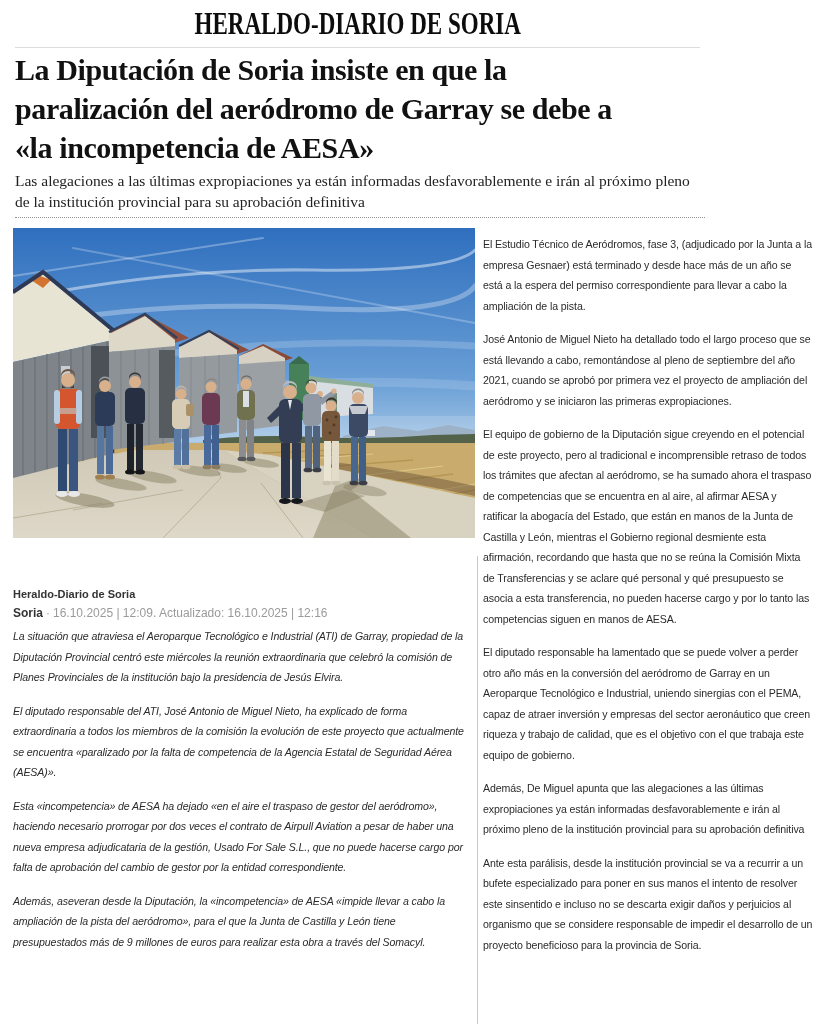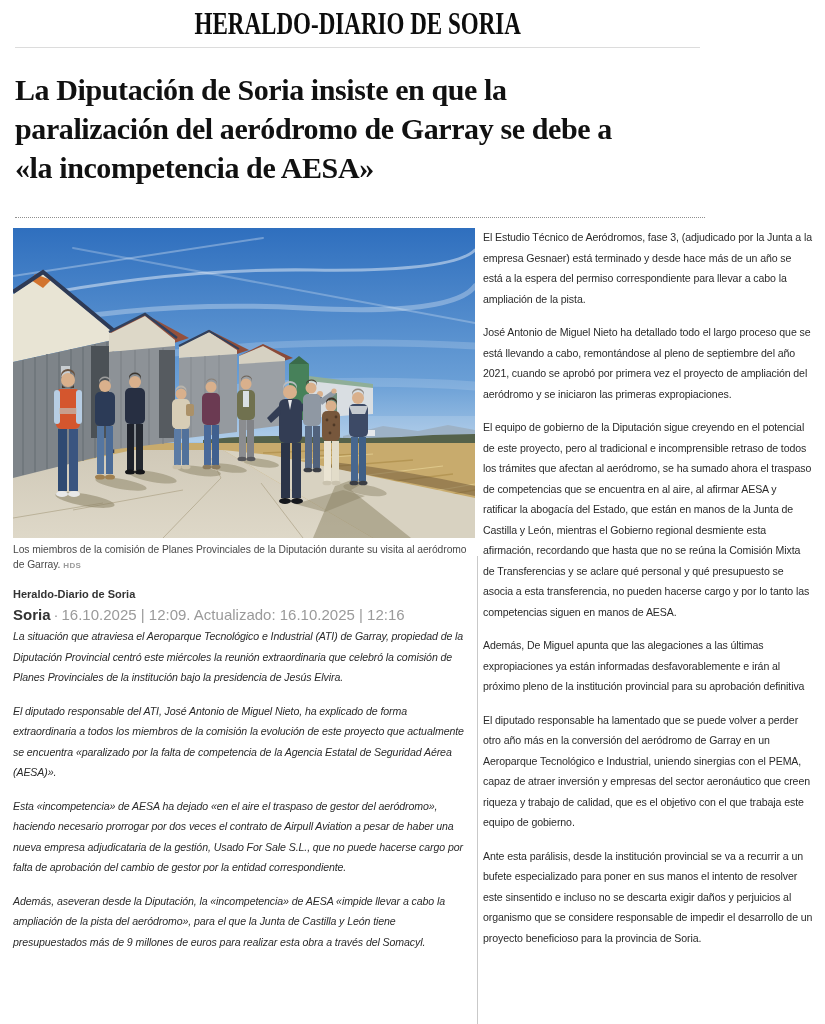--- a/index.html
+++ b/index.html
@@ -21,21 +21,21 @@
     letter-spacing:0px; white-space:nowrap;
   }
   .masthead-rule {
     position:absolute; left:15px; top:47px; width:685px; height:0;
     border-top:1px solid #dcdcdc;
   }
   
   .headline {
     position:absolute; left:15px; top:50px; width:610px;
     font-family:"Liberation Serif", serif; font-weight:700;
-    font-size:30px; line-height:39px; letter-spacing:-0.4px; color:#111111;margin-top:20px;
+    font-size:30px; line-height:39px; letter-spacing:-0.4px; color:#111111;
   }
   .subheadline {
     position:absolute; left:15px; top:170px; width:680px;
     font-family:"Liberation Serif", serif; font-weight:400;
     font-size:15.5px; line-height:21px; color:#222222;
   }
   .dotted-rule {
     position:absolute; left:15px; top:217px; width:690px; height:0;
     border-top:1px dotted #8f8f8f;
   }
@@ -49,45 +49,46 @@
   .photo-credit {
     font-size:8px; color:#9a9a9a; letter-spacing:0.4px; font-weight:700;
   }
   
   .byline-source {
     position:absolute; left:13px; top:588px;
     font-size:11px; font-weight:700; color:#333333;
   }
   .byline-meta {
     position:absolute; left:13px; top:606px;
-    font-size:15px; color:#9a9a9a;
+    font-size:12px; color:#9a9a9a;
   }
   .byline-meta .loc { font-weight:700; color:#333333; }
   .byline-meta .sep { color:#9a9a9a; padding:0 3px; }
   
   .col { font-size:10.6px; line-height:20.5px; letter-spacing:-0.1px; color:#2b2b2b; }
   .col p { margin:0 0 13px 0; }
   .col-left  { position:absolute; left:13px;  top:626px; width:452px;font-style:italic; }
-  .col-right { position:absolute; left:483px; top:227px; width:330px; }
+  .col-right { position:absolute; left:483px; top:234px; width:330px; }
   .col-divider {
     position:absolute; left:477px; top:556px; width:1px; height:468px;
     background:#c9c9c9;
   }
 </style>
 </head>
 <body>
 
 <div class="page">
 
   <div class="masthead">
     <span class="masthead-title">HERALDO-DIARIO DE SORIA</span>
   </div>
   <div class="masthead-rule"></div>
 
   <h1 class="headline">La Diputación de Soria insiste en que la paralización del aeródromo de Garray se debe a «la incompetencia de AESA»</h1>
+  <h2 class="subheadline">Las alegaciones a las últimas expropiaciones ya están informadas desfavorablemente e irán al próximo pleno de la institución provincial para su aprobación definitiva</h2>
   <div class="dotted-rule"></div>
 
   <div class="photo-wrap">
     <svg width="462" height="310" viewBox="0 0 462 310">
       <defs>
         <linearGradient id="sky" x1="0" y1="0" x2="0" y2="1">
           <stop offset="0" stop-color="#2f6fbe"></stop>
           <stop offset="0.7" stop-color="#6a9fd6"></stop>
           <stop offset="1" stop-color="#a9c9e7"></stop>
         </linearGradient>
@@ -329,41 +330,37 @@
           <path d="M336,178 l19,0 -3,8 -13,0 Z" fill="#c5cad0"></path>
           <rect x="338" y="209" width="7" height="44" fill="#47678f"></rect>
           <rect x="346" y="209" width="7" height="44" fill="#3f5f86"></rect>
           <ellipse cx="341" cy="255" rx="4.5" ry="2.3" fill="#3a3d44"></ellipse>
           <ellipse cx="350" cy="255" rx="4.5" ry="2.3" fill="#3a3d44"></ellipse>
         </g>
       </g>
     </svg>
   </div>
 
-  <div class="photo-caption">
-    <span>Los miembros de la comisión de Planes Provinciales de la Diputación durante su visita al aeródromo de Garray.</span>
-    <span class="photo-credit">HDS</span>
-  </div>
 
   <div class="byline-source">Heraldo-Diario de Soria</div>
   <div class="byline-meta">
     <span class="loc">Soria</span><span class="sep">·</span><span>16.10.2025 | 12:09. Actualizado: 16.10.2025 | 12:16</span>
   </div>
 
   <div class="col col-left">
     <p>La situación que atraviesa el Aeroparque Tecnológico e Industrial (ATI) de Garray, propiedad de la Diputación Provincial centró este miércoles la reunión extraordinaria que celebró la comisión de Planes Provinciales de la institución bajo la presidencia de Jesús Elvira.</p>
     <p>El diputado responsable del ATI, José Antonio de Miguel Nieto, ha explicado de forma extraordinaria a todos los miembros de la comisión la evolución de este proyecto que actualmente se encuentra «paralizado por la falta de competencia de la Agencia Estatal de Seguridad Aérea (AESA)».</p>
     <p>Esta «incompetencia» de AESA ha dejado «en el aire el traspaso de gestor del aeródromo», haciendo necesario prorrogar por dos veces el contrato de Airpull Aviation a pesar de haber una nueva empresa adjudicataria de la gestión, Usado For Sale S.L., que no puede hacerse cargo por falta de aprobación del cambio de gestor por la entidad correspondiente.</p>
     <p>Además, aseveran desde la Diputación, la «incompetencia» de AESA «impide llevar a cabo la ampliación de la pista del aeródromo», para el que la Junta de Castilla y León tiene presupuestados más de 9 millones de euros para realizar esta obra a través del Somacyl.</p>
   </div>
 
   <div class="col-divider"></div>
 
   <div class="col col-right">
     <p>El Estudio Técnico de Aeródromos, fase 3, (adjudicado por la Junta a la empresa Gesnaer) está terminado y desde hace más de un año se está a la espera del permiso correspondiente para llevar a cabo la ampliación de la pista.</p>
     <p>José Antonio de Miguel Nieto ha detallado todo el largo proceso que se está llevando a cabo, remontándose al pleno de septiembre del año 2021, cuando se aprobó por primera vez el proyecto de ampliación del aeródromo y se iniciaron las primeras expropiaciones.</p>
     <p>El equipo de gobierno de la Diputación sigue creyendo en el potencial de este proyecto, pero al tradicional e incomprensible retraso de todos los trámites que afectan al aeródromo, se ha sumado ahora el traspaso de competencias que se encuentra en al aire, al afirmar AESA y ratificar la abogacía del Estado, que están en manos de la Junta de Castilla y León, mientras el Gobierno regional desmiente esta afirmación, recordando que hasta que no se reúna la Comisión Mixta de Transferencias y se aclare qué personal y qué presupuesto se asocia a esta transferencia, no pueden hacerse cargo y por lo tanto las competencias siguen en manos de AESA.</p>
+    <p>El diputado responsable ha lamentado que se puede volver a perder otro año más en la conversión del aeródromo de Garray en un Aeroparque Tecnológico e Industrial, uniendo sinergias con el PEMA, capaz de atraer inversión y empresas del sector aeronáutico que creen riqueza y trabajo de calidad, que es el objetivo con el que trabaja este equipo de gobierno.</p>
     <p>Además, De Miguel apunta que las alegaciones a las últimas expropiaciones ya están informadas desfavorablemente e irán al próximo pleno de la institución provincial para su aprobación definitiva</p>
-    <p>El diputado responsable ha lamentado que se puede volver a perder otro año más en la conversión del aeródromo de Garray en un Aeroparque Tecnológico e Industrial, uniendo sinergias con el PEMA, capaz de atraer inversión y empresas del sector aeronáutico que creen riqueza y trabajo de calidad, que es el objetivo con el que trabaja este equipo de gobierno.</p>
     <p>Ante esta parálisis, desde la institución provincial se va a recurrir a un bufete especializado para poner en sus manos el intento de resolver este sinsentido e incluso no se descarta exigir daños y perjuicios al organismo que se considere responsable de impedir el desarrollo de un proyecto beneficioso para la provincia de Soria.</p>
   </div>
 
 </div>
 
 </body></html>

